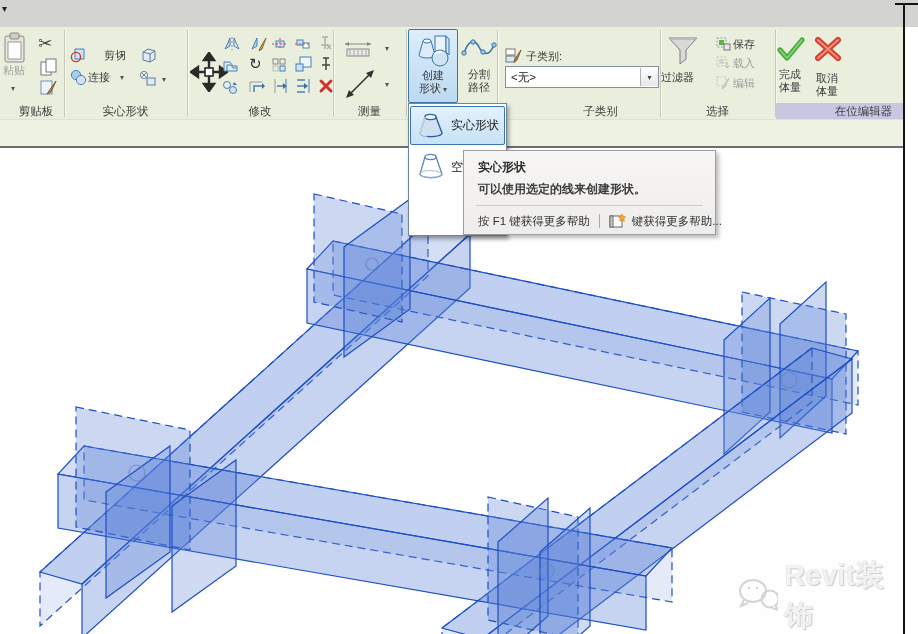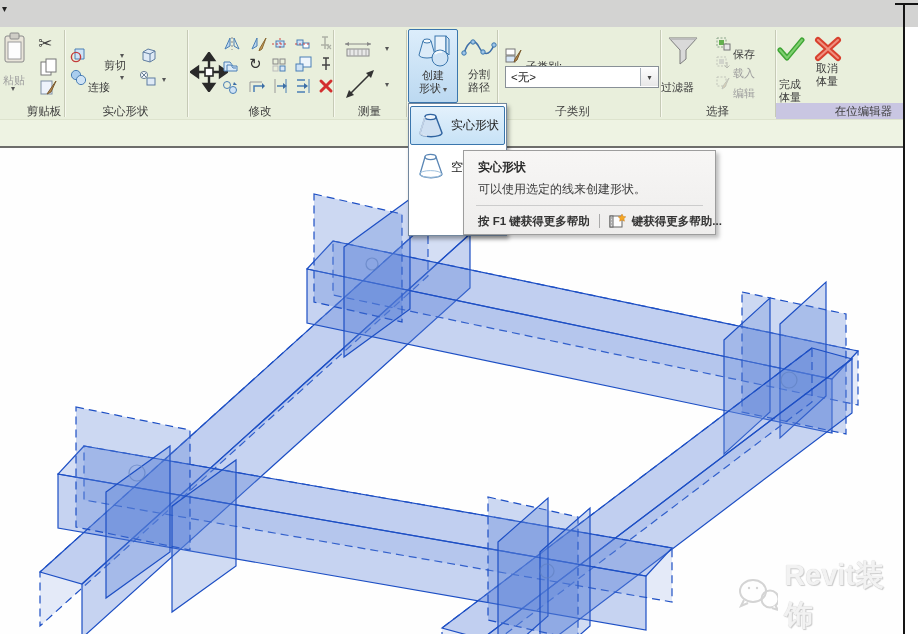--- a/index.html
+++ b/index.html
@@ -10,34 +10,34 @@
   }
   .abs{position:absolute;}
   .titlebar{left:0;top:0;width:918px;height:27px;background:#d3d3d2;}
   .tiny-arrow{left:2px;top:4px;font-size:10px;color:#222;line-height:10px;}
   .ribbon{left:0;top:27px;width:903px;height:92px;background:#e9efdc;}
   .labelrow{left:0;top:103px;width:903px;height:16px;background:#e9efdc;}
   .optionsbar{left:0;top:119px;width:903px;height:27px;background:#eef3e3;border-top:1px solid #dde3cd;}
   .ribbon-bottom{left:0;top:146px;width:903px;height:2px;background:#6d6d6b;}
   .vsep{position:absolute;top:30px;width:1px;height:87px;background:#c6cab6;box-shadow:1px 0 0 #f7f9ef;}
   .plabel{position:absolute;top:104px;height:14px;font-size:11.5px;color:#3e3e3e;text-align:center;line-height:14px;white-space:nowrap;}
-  .btxt{position:absolute;font-size:11px;color:#3a3a3a;white-space:nowrap;line-height:13px;margin-top:10px;}
+  .btxt{position:absolute;font-size:11px;color:#3a3a3a;white-space:nowrap;line-height:13px;}
   .gray{color:#9f9f9f;}
   .dd{font-size:8px;color:#555;}
   .bigbtn{position:absolute;display:flex;flex-direction:column;align-items:center;}
   .hl-btn{background:linear-gradient(#dcedfb,#bcd9f1);border:1px solid #3a76ad;border-radius:2px;}
   .menu-panel{left:408px;top:103px;width:97px;height:131px;background:#ffffff;border:1px solid #72879e;box-shadow:2px 3px 4px rgba(0,0,0,.35);z-index:30;}
   .menu-item-hl{position:absolute;left:1px;top:2px;width:93px;height:37px;background:linear-gradient(#e3f1fc,#c7e2f6);border:1px solid #3a76ad;border-radius:2px;}
   .menu-item2{position:absolute;left:1px;top:41px;width:93px;height:46px;}
   .mi-label{position:absolute;font-size:12px;color:#222;white-space:nowrap;}
   .tooltip{left:463px;top:150px;width:251px;height:83px;background:linear-gradient(#f7f6f5,#eeedec);border:1px solid #9d9d9d;box-shadow:3px 3px 4px rgba(0,0,0,.25);z-index:40;}
   .tt-title{position:absolute;left:14px;top:8px;font-size:12px;font-weight:bold;color:#2b2b2b;}
-  .tt-body{position:absolute;left:14px;top:30px;font-size:12px;color:#3c3c3c;}
+  .tt-body{position:absolute;left:14px;top:30px;font-size:12px;color:#3c3c3c;font-weight:bold;}
   .tt-sep{position:absolute;left:12px;top:54px;width:227px;height:1px;background:#cccccc;}
-  .tt-foot{position:absolute;left:14px;top:62px;font-size:11.5px;font-weight:bold;color:#333;white-space:nowrap;display:flex;align-items:center;gap:6px;}
+  .tt-foot{position:absolute;left:14px;top:62px;font-size:11.5px;font-weight:normal;color:#333;white-space:nowrap;display:flex;align-items:center;gap:6px;}
   .tt-div{display:inline-block;width:1px;height:14px;background:#aaa;margin:0 3px;}
   .viewport{left:0;top:148px;width:903px;height:486px;background:#fefefe;z-index:1;}
   .right-border{left:903px;top:3px;width:2px;height:631px;background:#151515;}
   .tr-line{left:895px;top:3px;width:23px;height:2px;background:#151515;}
   .watermark{left:735px;top:568px;width:170px;height:56px;z-index:5;display:flex;align-items:center;gap:6px;}
   .wm-text{font-size:29px;font-weight:bold;color:#f2f2f2;text-shadow:0 0 1px #c2c2c2,1px 1px 1px #cccccc,-1px -1px 1px #ffffff;letter-spacing:0;}
   .inplace-band{position:absolute;left:776px;top:103px;width:127px;height:16px;background:#c9c6e2;}
   .subcat-dd{position:absolute;left:505px;top:66px;width:152px;height:20px;background:#ffffff;border:1px solid #889097;display:flex;align-items:center;}
   .subcat-val{flex:1;font-size:11.5px;color:#222;padding-left:5px;}
   .subcat-arrow{width:17px;height:18px;border-left:1px solid #aab2ba;display:flex;align-items:center;justify-content:center;font-size:8px;color:#444;background:linear-gradient(#fdfdfd,#e8e8e8);}
@@ -78,21 +78,21 @@
       <rect x="1" y="4" width="10" height="13" fill="#fff" stroke="#777"></rect>
       <rect x="6" y="1" width="10" height="13" fill="#fff" stroke="#777"></rect>
     </svg>
 </div>
 <div class="abs" style="left:40px;top:79px">
   <svg width="18" height="18">
       <rect x="1" y="2" width="11" height="13" fill="#eef3fb" stroke="#7f8fa5"></rect>
       <path d="M16 2 L9 12 L7 15 L11 13 Z" fill="#b98a4e" stroke="#7a5a2e"></path>
     </svg>
 </div>
-<div class="plabel" style="left:12px;width:64px">剪贴板</div>
+<div class="plabel" style="left:4px;width:64px">剪贴板</div>
 
 <div class="abs" style="left:70px;top:46px">
   <svg width="17" height="17">
       <path d="M5 3 h9 v10 h-9 z" fill="#cfe3f5" stroke="#4a7fb5"></path>
       <circle cx="6" cy="11" r="4.6" fill="none" stroke="#c23b3b" stroke-width="1.4"></circle>
     </svg>
 </div>
 <div class="btxt" style="left:104px;top:49px">剪切</div>
 <div class="abs dd" style="left:120px;top:51px">▾</div>
 <div class="abs" style="left:70px;top:69px">
@@ -278,21 +278,21 @@
       <rect x="1" y="1" width="9" height="6" fill="#fff" stroke="#777"></rect>
       <rect x="1" y="8" width="9" height="6" fill="#d7e7f7" stroke="#777"></rect>
       <path d="M16 2 L10 11 L9 14 L12 12 Z" fill="#b98a4e" stroke="#7a5a2e"></path>
     </svg>
 </div>
 <div class="btxt" style="left:526px;top:50px">子类别:</div>
 <div class="subcat-dd">
   <span class="subcat-val">&lt;无&gt;</span>
   <span class="subcat-arrow">▾</span>
 </div>
-<div class="plabel" style="left:491px;width:163px">子类别</div>
+<div class="plabel" style="left:519px;width:163px">子类别</div>
 
 <div class="abs" style="left:667px;top:36px">
   <svg width="32" height="30">
     <path d="M2 2 h28 l-11 12 v9 l-6 5 v-14 z" fill="#d9d9d9" stroke="#7d7d7d"></path>
     <path d="M2 2 h28 l-2 2 h-24 z" fill="#bdbdbd" stroke="none"></path>
   </svg>
 </div>
 <div class="btxt" style="left:661px;top:71px">过滤器</div>
 <div class="abs" style="left:716px;top:37px">
   <svg width="15" height="14">
@@ -328,21 +328,21 @@
 <div class="btxt" style="left:779px;top:68px;text-align:center">
   <span>完成</span><br>
   <span>体量</span>
 </div>
 <div class="abs" style="left:813px;top:35px">
   <svg width="30" height="28">
     <path d="M5 5 L25 23 M25 5 L5 23" stroke="#d8402e" stroke-width="6" stroke-linecap="round"></path>
     <path d="M5 5 L25 23 M25 5 L5 23" stroke="#f0907f" stroke-width="2" stroke-linecap="round"></path>
   </svg>
 </div>
-<div class="btxt" style="left:816px;top:52px;text-align:center">
+<div class="btxt" style="left:816px;top:72px;text-align:center">
   <span>取消</span><br>
   <span>体量</span>
 </div>
 <div class="inplace-band"></div>
 <div class="plabel" style="left:800px;width:127px;z-index:2">在位编辑器</div>
 
 <svg class="abs viewport" viewBox="0 148 903 486">
   <g stroke="#1d4fc4" stroke-width="1.2" fill="#5b82d8">
 
     <g>

